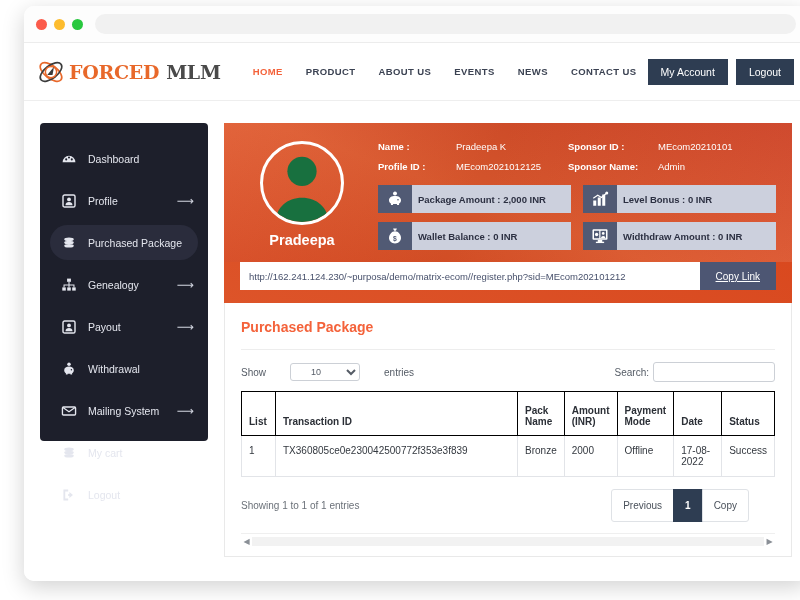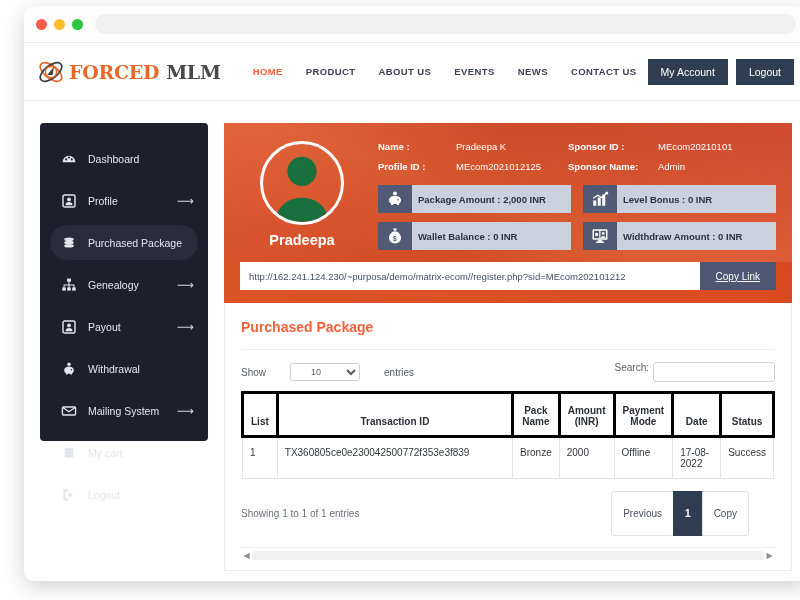--- a/index.html
+++ b/index.html
@@ -222,36 +222,36 @@
   .show-group { display: flex; align-items: center; gap: 24px; font-size: 10px; color: #555c66; }
   .show-select {
     font-family: "Liberation Sans", sans-serif;
     font-size: 9px; color: #555c66;
     padding: 2px 16px;
     border: 1px solid #ccd0d6;
     border-radius: 3px;
     background: #ffffff;
     cursor: pointer;
   }
-  .search-group { display: flex; gap: 4px; font-size: 10px; color: #555c66; }
+  .search-group { display: flex; align-items: center; gap: 4px; font-size: 10px; color: #555c66; }
   .search-input {
     width: 122px; height: 20px;
     border: 1px solid #ccd0d6;
     border-radius: 3px;
     font-family: "Liberation Sans", sans-serif;
     font-size: 10px;
     padding: 0 5px;
     outline: none;
   }
 
   table.dt { width: 100%; border-collapse: collapse; }
   table.dt th {
-    border: 3px solid #000000;
+    border: 1px solid #000000;
     padding: 8px 7px;
-    text-align: center;
+    text-align: left;
     vertical-align: bottom;
     font-size: 10px; font-weight: bold;
     color: #2b2f36;
     height: 44px;
   }
   table.dt td {
     border: 1px solid #e2e4e8;
     padding: 9px 7px;
     font-size: 10px;
     color: #33383f;
@@ -268,21 +268,21 @@
     display: flex; align-items: center;
     justify-content: space-between;
     margin-top: 12px;
     padding-right: 26px;
     gap: 36px;
   }
   .entries-info { font-size: 10px; color: #6b7179; }
   .pager { display: flex; }
   .pg {
     border: 1px solid #dfe2e6;
-    padding: 16px 11px;
+    padding: 10px 11px;
     font-size: 10px;
     color: #49505a;
     cursor: pointer;
     background: #ffffff;
     margin-left: -1px;
   }
   .pg:first-child { border-radius: 3px 0 0 3px; margin-left: 0; }
   .pg:last-child { border-radius: 0 3px 3px 0; }
   .pg.active {
     background: #2e3d52; color: #ffffff;

